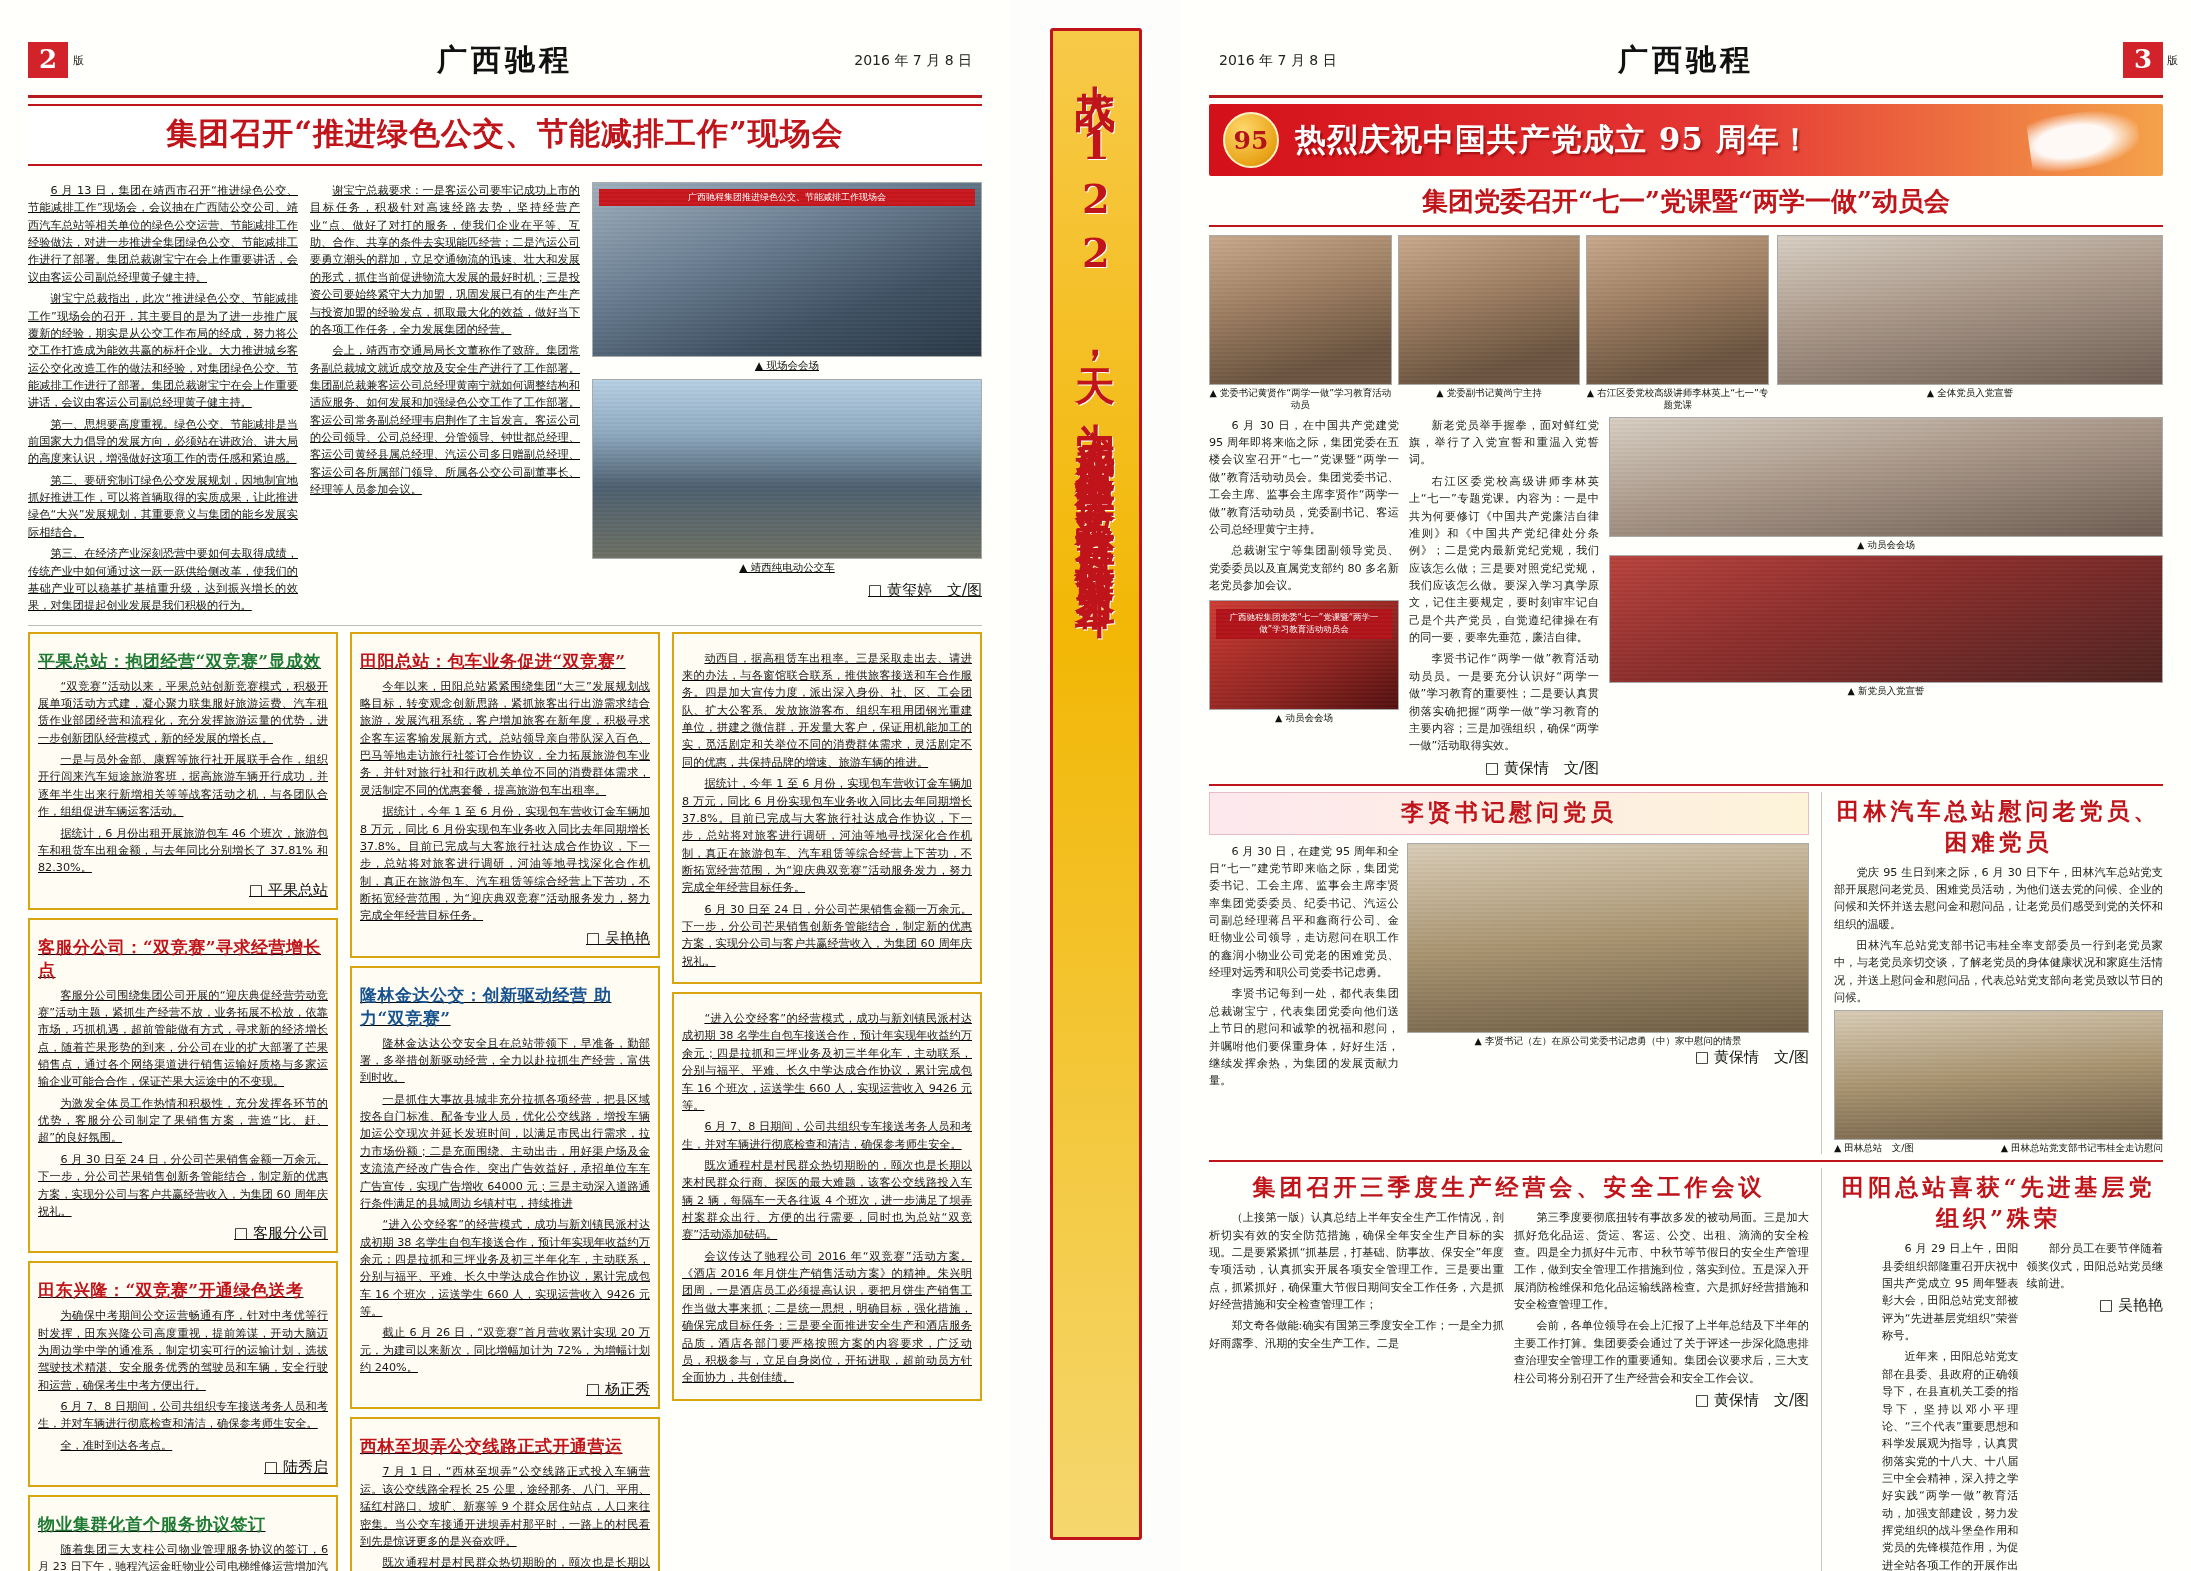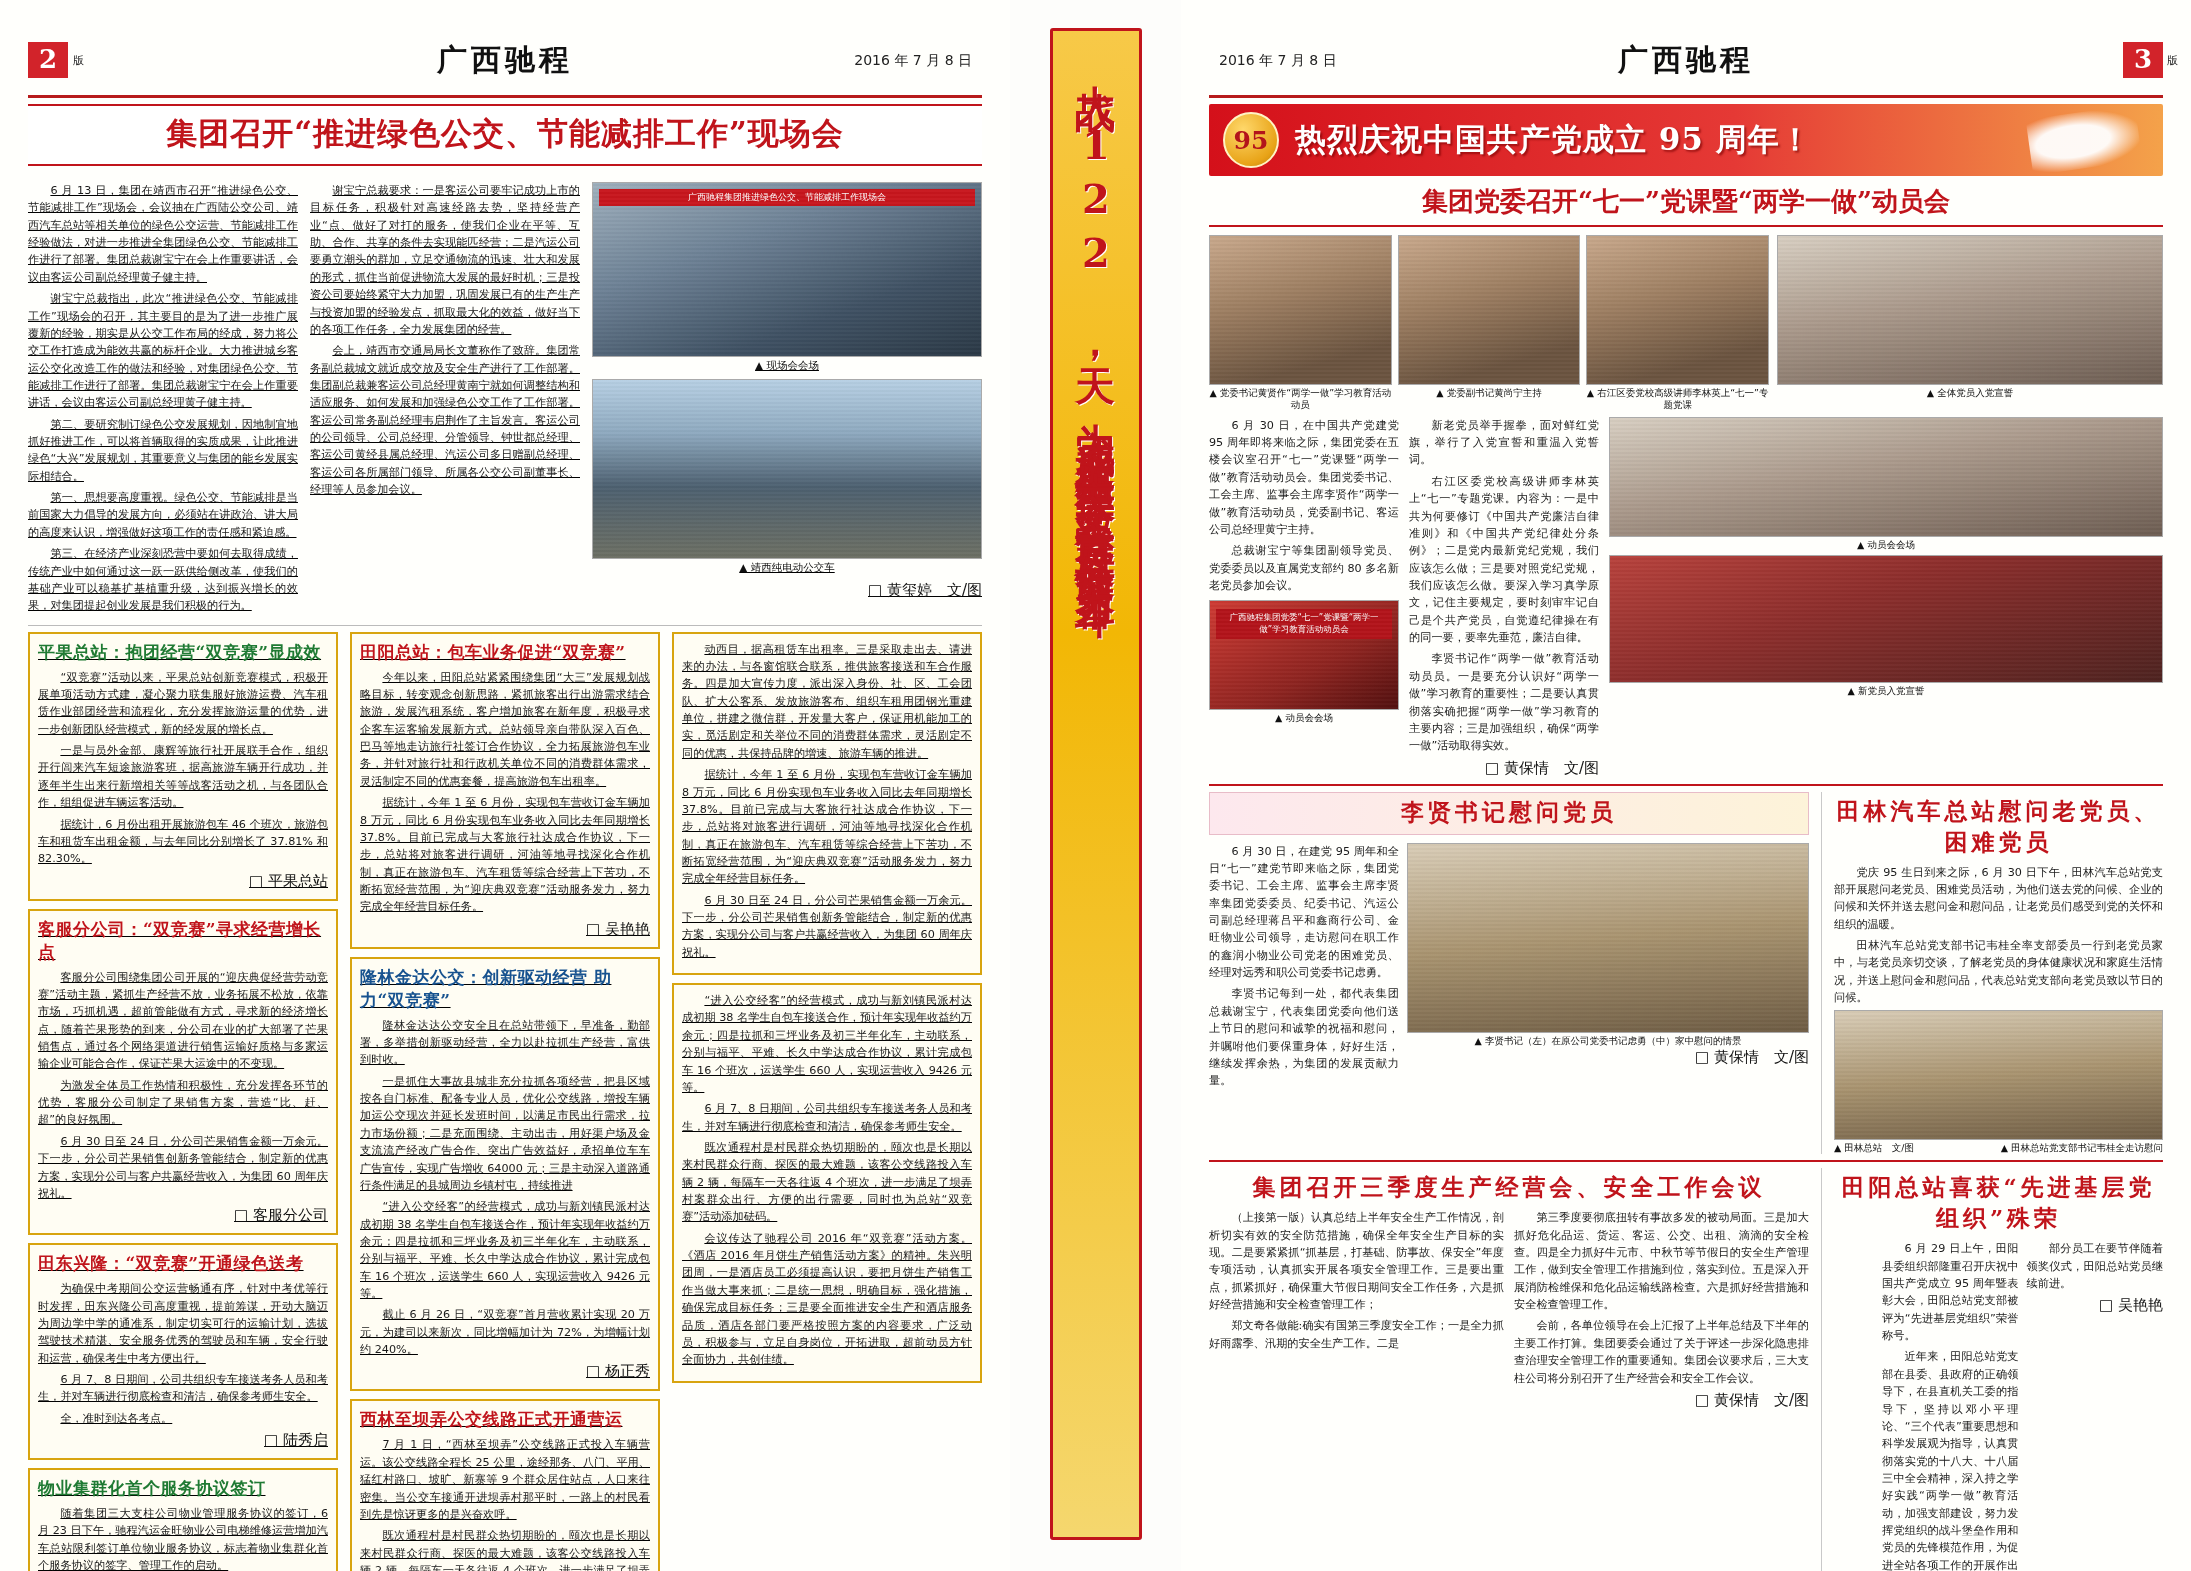--- a/index.html
+++ b/index.html
@@ -117,21 +117,21 @@
   .photo-noise::after{
     content:""; position:absolute; inset:0;
     background:
       repeating-linear-gradient(0deg, rgba(255,255,255,.05) 0 2px, rgba(0,0,0,.05) 2px 4px);
     opacity:.5;
   }
 
   
   .boxed {
     border: 2px solid #d8a40f;
-    padding: 7px 8px 8px;
+    padding: 16px 8px 8px;
     margin-bottom: 8px;
     background: #fffdf3;
   }
   .boxed h3 {
     margin: 0 0 5px;
     font-family: "DejaVu Serif","Liberation Serif",serif;
     font-size: 17px;
     color: #1f7a33;
     font-weight: bold;
     letter-spacing: .5px;
@@ -244,22 +244,22 @@
       <div class="date-left">2016 年 7 月 8 日</div>
     </div>
 
     <div class="lead-headline">集团召开“推进绿色公交、节能减排工作”现场会</div>
 
     <div class="cols3">
       <div class="col" style="flex:0 0 270px;">
         <div class="body-text">
           <p>6 月 13 日，集团在靖西市召开“推进绿色公交、节能减排工作”现场会，会议抽在广西陆公交公司、靖西汽车总站等相关单位的绿色公交运营、节能减排工作经验做法，对进一步推进全集团绿色公交、节能减排工作进行了部署。集团总裁谢宝宁在会上作重要讲话，会议由客运公司副总经理黄子健主持。</p>
           <p>谢宝宁总裁指出，此次“推进绿色公交、节能减排工作”现场会的召开，其主要目的是为了进一步推广展覆新的经验，期实是从公交工作布局的经成，努力将公交工作打造成为能效共赢的标杆企业。大力推进城乡客运公交化改造工作的做法和经验，对集团绿色公交、节能减排工作进行了部署。集团总裁谢宝宁在会上作重要讲话，会议由客运公司副总经理黄子健主持。</p>
+          <p>第一、思想要高度重视。绿色公交、节能减排是当前国家大力倡导的发展方向，必须站在讲政治、讲大局的高度来认识，增强做好这项工作的责任感和紧迫感。</p>
           <p>第二、要研究制订绿色公交发展规划，因地制宜地抓好推进工作，可以将首辆取得的实质成果，让此推进绿色“大兴”发展规划，其重要意义与集团的能乡发展实际相结合。</p>
-          <p>第一、思想要高度重视。绿色公交、节能减排是当前国家大力倡导的发展方向，必须站在讲政治、讲大局的高度来认识，增强做好这项工作的责任感和紧迫感。</p>
           <p>第三、在经济产业深刻恐营中要如何去取得成绩，传统产业中如何通过这一跃一跃供给侧改革，使我们的基础产业可以稳基扩基植重升级，达到振兴增长的效果，对集团提起创业发展是我们积极的行为。</p>
         </div>
       </div>
       <div class="col" style="flex:0 0 270px;">
         <div class="body-text">
           <p>谢宝宁总裁要求：一是客运公司要牢记成功上市的目标任务，积极针对高速经路去势，坚持经营产业“点、做好了对打的服务，使我们企业在平等、互助、合作、共享的条件去实现能匹经营；二是汽运公司要勇立潮头的群加，立足交通物流的迅速、壮大和发展的形式，抓住当前促进物流大发展的最好时机；三是投资公司要始终紧守大力加盟，巩固发展已有的生产生产与投资加盟的经验发点，抓取最大化的效益，做好当下的各项工作任务，全力发展集团的经营。</p>
           <p>会上，靖西市交通局局长文董称作了致辞。集团常务副总裁城文就近成交放及安全生产进行了工作部署。集团副总裁兼客运公司总经理黄南宁就如何调整结构和适应服务、如何发展和加强绿色公交工作了工作部署。客运公司常务副总经理韦启荆作了主旨发言。客运公司的公司领导、公司总经理、分管领导、钟世都总经理、客运公司黄经县属总经理、汽运公司多日赠副总经理、客运公司各所属部门领导、所属各公交公司副董事长、经理等人员参加会议。</p>
         </div>
       </div>
       <div class="col">

